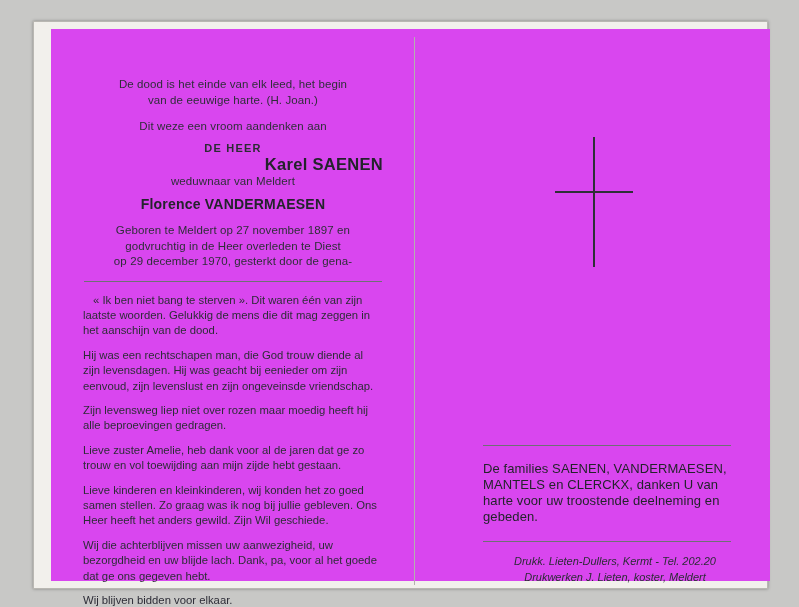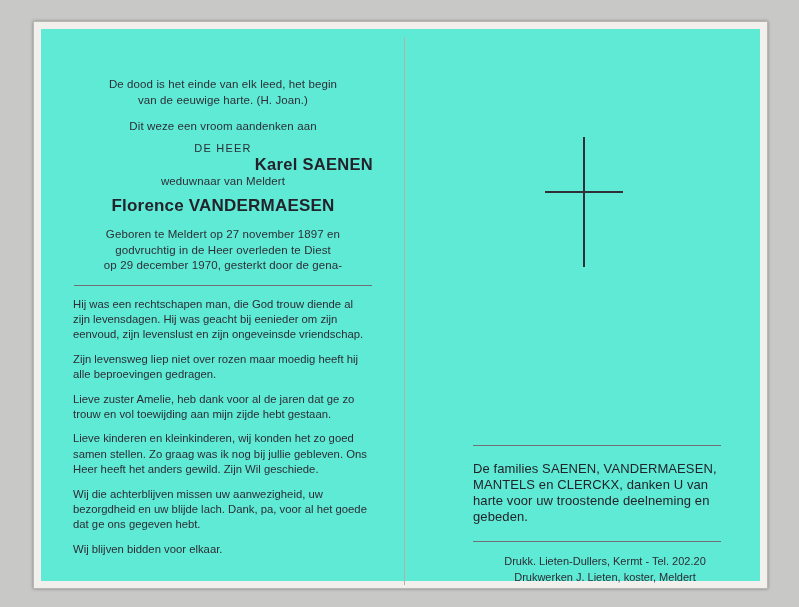--- a/index.html
+++ b/index.html
@@ -25,25 +25,25 @@
     left: 33px;
     top: 21px;
     width: 733px;
     height: 566px;
     background: #f2f0ec;
     box-shadow: 0 0 3px rgba(0,0,0,0.35);
     border: 1px solid #b9b7b2;
   }
   .card-inner {
     position: absolute;
-    left: 7px;
+    left: 17px;
     top: 7px;
     width: 719px;
     height: 552px;
-    background: #5eead4;
+    background: #d946ef;
   }
   .fold {
     position: absolute;
     left: 363px;
     top: 8px;
     width: 1px;
     height: 548px;
     background: #b3b1ad;
   }
   .page {
@@ -77,23 +77,24 @@
     font-weight: bold;
     letter-spacing: 0.3px;
     line-height: 20px;
     text-align: right;
     color: #23232b;
   }
   .deheer {
     font-size: 11px;
     letter-spacing: 1.2px;
     text-align: center;
+    font-weight: bold;
   }
   .wife {
-    font-size: 17px;
+    font-size: 14px;
     font-weight: bold;
     letter-spacing: 0.2px;
     text-align: center;
     color: #23232b;
   }
   .rule {
     height: 1px;
     background: #6f6f74;
     margin: 11px auto 11px auto;
     width: 298px;
@@ -144,20 +145,21 @@
   }
   .printer {
     position: absolute;
     left: 76px;
     top: 524px;
     width: 248px;
     font-size: 11px;
     line-height: 16px;
     color: #2c2c36;
     text-align: center;
+    font-style: italic;
   }
 </style>
 </head>
 <body>
 
 <div class="scan">
   <div class="card">
     <div class="card-inner">
 
       <div class="fold"></div>
@@ -185,20 +187,21 @@
           <div class="wife">Florence VANDERMAESEN</div>
 
           <div class="spacer-md"></div>
 
           <div class="ln">Geboren te Meldert op 27 november 1897 en</div>
           <div class="ln">godvruchtig in de Heer overleden te Diest</div>
           <div class="ln">op 29 december 1970, gesterkt door de gena-</div>
 
           <div class="rule"></div>
 
+          <div class="body-block first">« Ik ben niet bang te sterven ». Dit waren één van zijn laatste woorden. Gelukkig de mens die dit mag zeggen in het aanschijn van de dood.</div>
           <div class="body-block">Hij was een rechtschapen man, die God trouw diende al zijn levensdagen. Hij was geacht bij eenieder om zijn eenvoud, zijn levenslust en zijn ongeveinsde vriendschap.</div>
           <div class="body-block">Zijn levensweg liep niet over rozen maar moedig heeft hij alle beproevingen gedragen.</div>
           <div class="body-block">Lieve zuster Amelie, heb dank voor al de jaren dat ge zo trouw en vol toewijding aan mijn zijde hebt gestaan.</div>
           <div class="body-block">Lieve kinderen en kleinkinderen, wij konden het zo goed samen stellen. Zo graag was ik nog bij jullie gebleven. Ons Heer heeft het anders gewild. Zijn Wil geschiede.</div>
           <div class="body-block">Wij die achterblijven missen uw aanwezigheid, uw bezorgdheid en uw blijde lach. Dank, pa, voor al het goede dat ge ons gegeven hebt.</div>
           <div class="body-block">Wij blijven bidden voor elkaar.</div>
 
         </div>
       </div>
 

